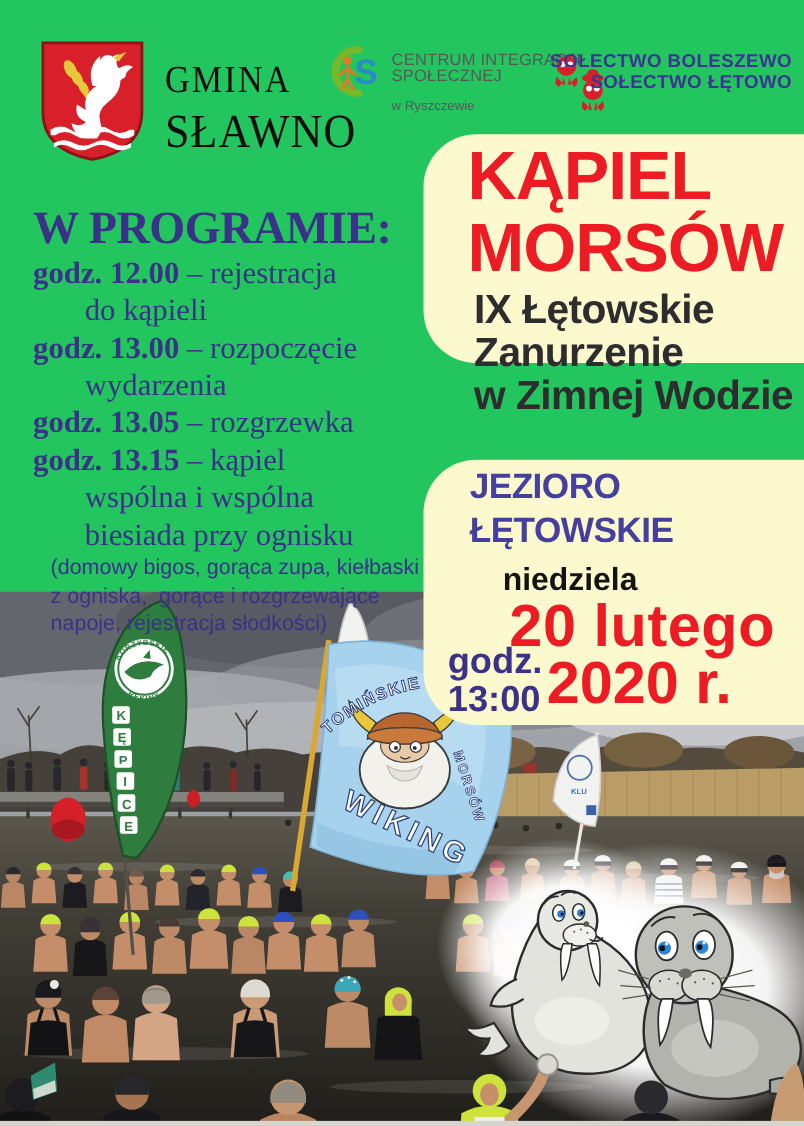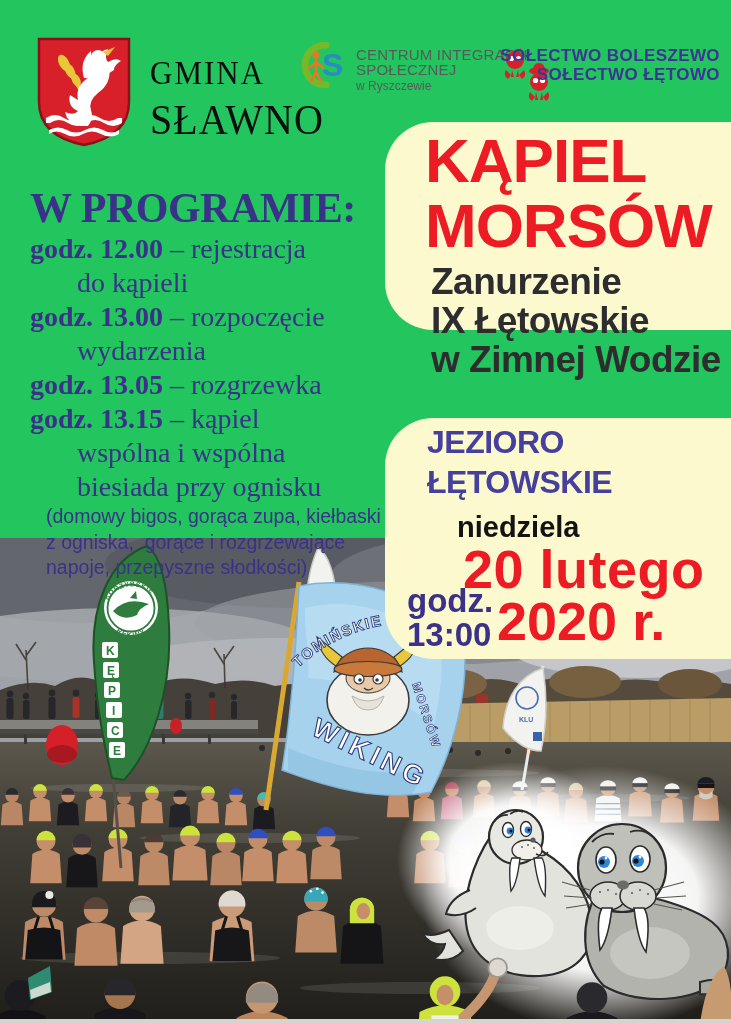--- a/index.html
+++ b/index.html
@@ -8,21 +8,21 @@
   .abs{position:absolute;}
 
   
   .crest{left:36px;top:36px;width:96px;height:112px;}
   .gmina{left:150px;top:40px;width:150px;color:#0e0e0e;font-family:"Liberation Serif",serif;}
   .gmina .l1{font-size:31px;letter-spacing:2px;line-height:58px;transform:scaleY(1.12);transform-origin:left top;}
   .gmina .l2{font-size:40px;letter-spacing:1px;line-height:40px;transform:scaleY(1.08);transform-origin:left top;}
   .cis-mark{left:300px;top:42px;width:48px;height:46px;}
   .cis-text{left:356px;top:47px;color:#58595b;line-height:15px;}
   .cis-text .c1,.cis-text .c2{font-size:15px;letter-spacing:0.2px;}
-  .cis-text .c3{font-size:12px;margin-top:2px;}
+  .cis-text .c3{font-size:12px;margin-top:12px;}
   .sol-mark{left:503px;top:40px;width:56px;height:70px;}
   .sol-text{left:500px;top:46px;width:220px;text-align:right;color:#3c3594;font-weight:bold;line-height:19px;}
   .sol-text .s1,.sol-text .s2{font-size:17px;letter-spacing:0.4px;}
 
   
   .program{left:30px;top:184px;width:368px;color:#3a3189;z-index:2;}
   .program .ptitle{font-size:42px;font-weight:800;letter-spacing:-0.5px;margin-bottom:0;font-family:Liberation Serif, serif;}
   .pline{font-size:28px;line-height:34px;font-family:Liberation Serif, serif;}
   .pline b{font-weight:700;}
   .pline.indent{padding-left:47px;}
@@ -115,21 +115,21 @@
     <div class="pline"><b>godz. 12.00</b><span> – rejestracja</span></div>
     <div class="pline indent"><span>do kąpieli</span></div>
     <div class="pline"><b>godz. 13.00</b><span> – rozpoczęcie</span></div>
     <div class="pline indent"><span>wydarzenia</span></div>
     <div class="pline"><b>godz. 13.05</b><span> – rozgrzewka</span></div>
     <div class="pline"><b>godz. 13.15</b><span> – kąpiel</span></div>
     <div class="pline indent"><span>wspólna i wspólna</span></div>
     <div class="pline indent"><span>biesiada przy ognisku</span></div>
     <div class="pnote">(domowy bigos, gorąca zupa, kiełbaski</div>
     <div class="pnote">z ogniska,  gorące i rozgrzewające</div>
-    <div class="pnote">napoje, przepyszne słodkości)</div>
+    <div class="pnote">napoje, rejestracja słodkości)</div>
   </div>
 
   <div class="abs photo">
   <svg width="731" height="486" viewBox="0 0 731 486">
     <defs>
       <linearGradient id="skyG" x1="0" y1="0" x2="0" y2="1">
         <stop offset="0" stop-color="#a7abb1"></stop>
             <stop offset="1" stop-color="#9b9ea3"></stop>
       </linearGradient>
       <linearGradient id="waterG" x1="0" y1="0" x2="0" y2="1">
@@ -632,22 +632,22 @@
     <rect x="0" y="481" width="731" height="5" fill="#d6d4cf"></rect>
   </svg>
   </div>
 
   <div class="abs panel panel1">
     <div class="abs t-main bigred">
       <div>KĄPIEL</div>
       <div>MORSÓW</div>
     </div>
     <div class="abs t-sub">
+      <div>IX Łętowskie</div>
       <div>Zanurzenie</div>
-      <div>IX Łętowskie</div>
       <div>w Zimnej Wodzie</div>
     </div>
   </div>
 
   <div class="abs panel panel2">
     <div class="abs v-name">
       <div>JEZIORO</div>
       <div>ŁĘTOWSKIE</div>
     </div>
     <div class="abs v-day">niedziela</div>

